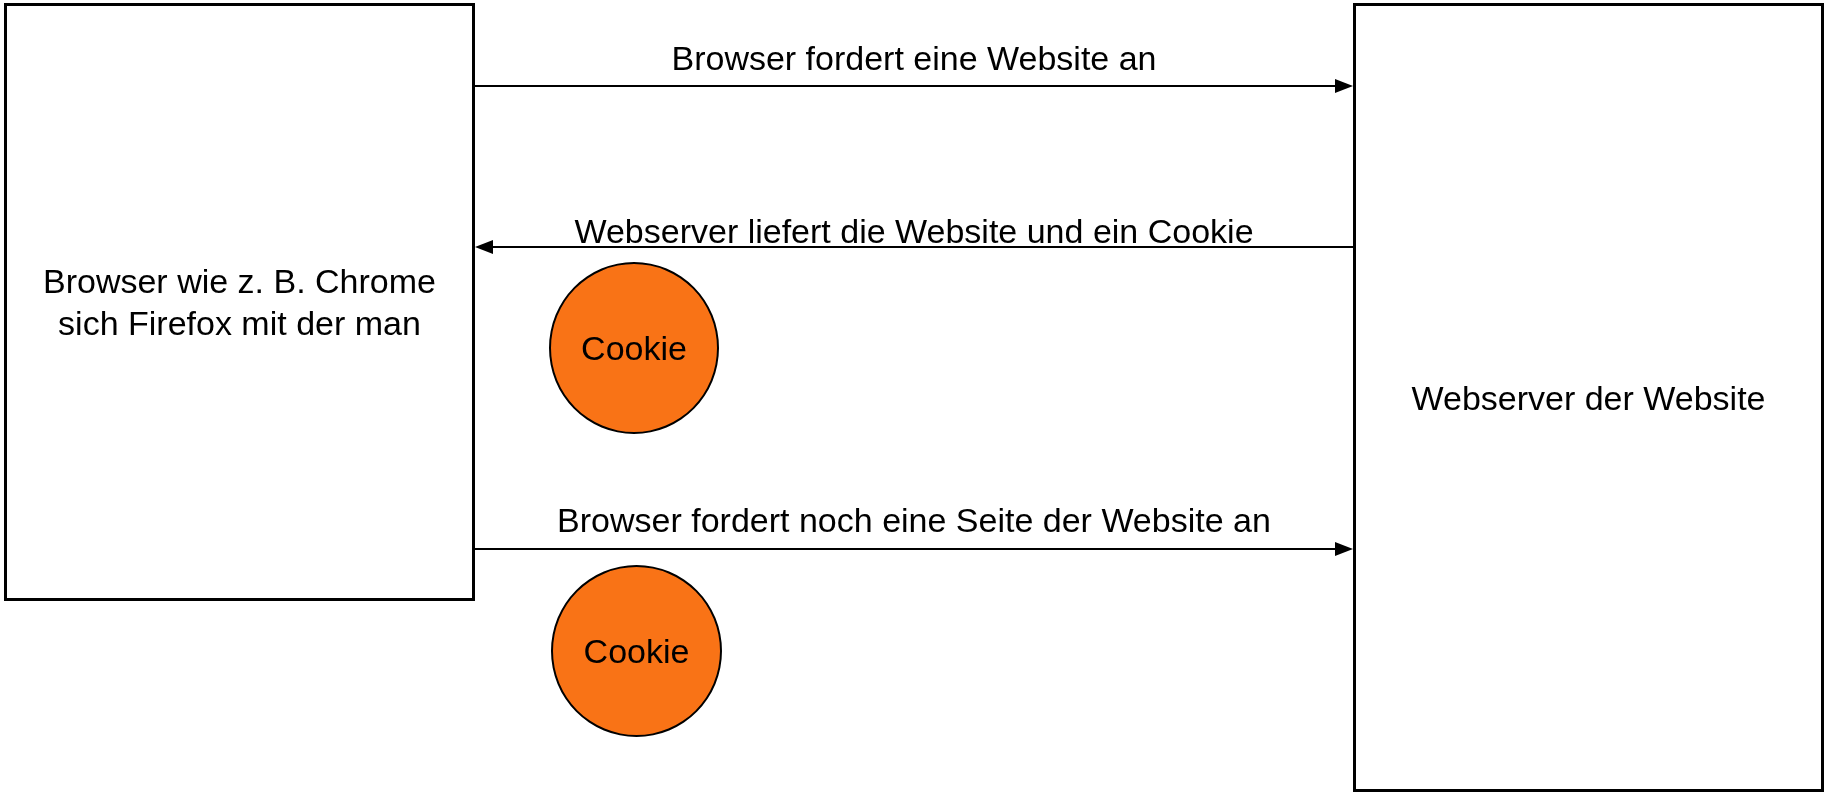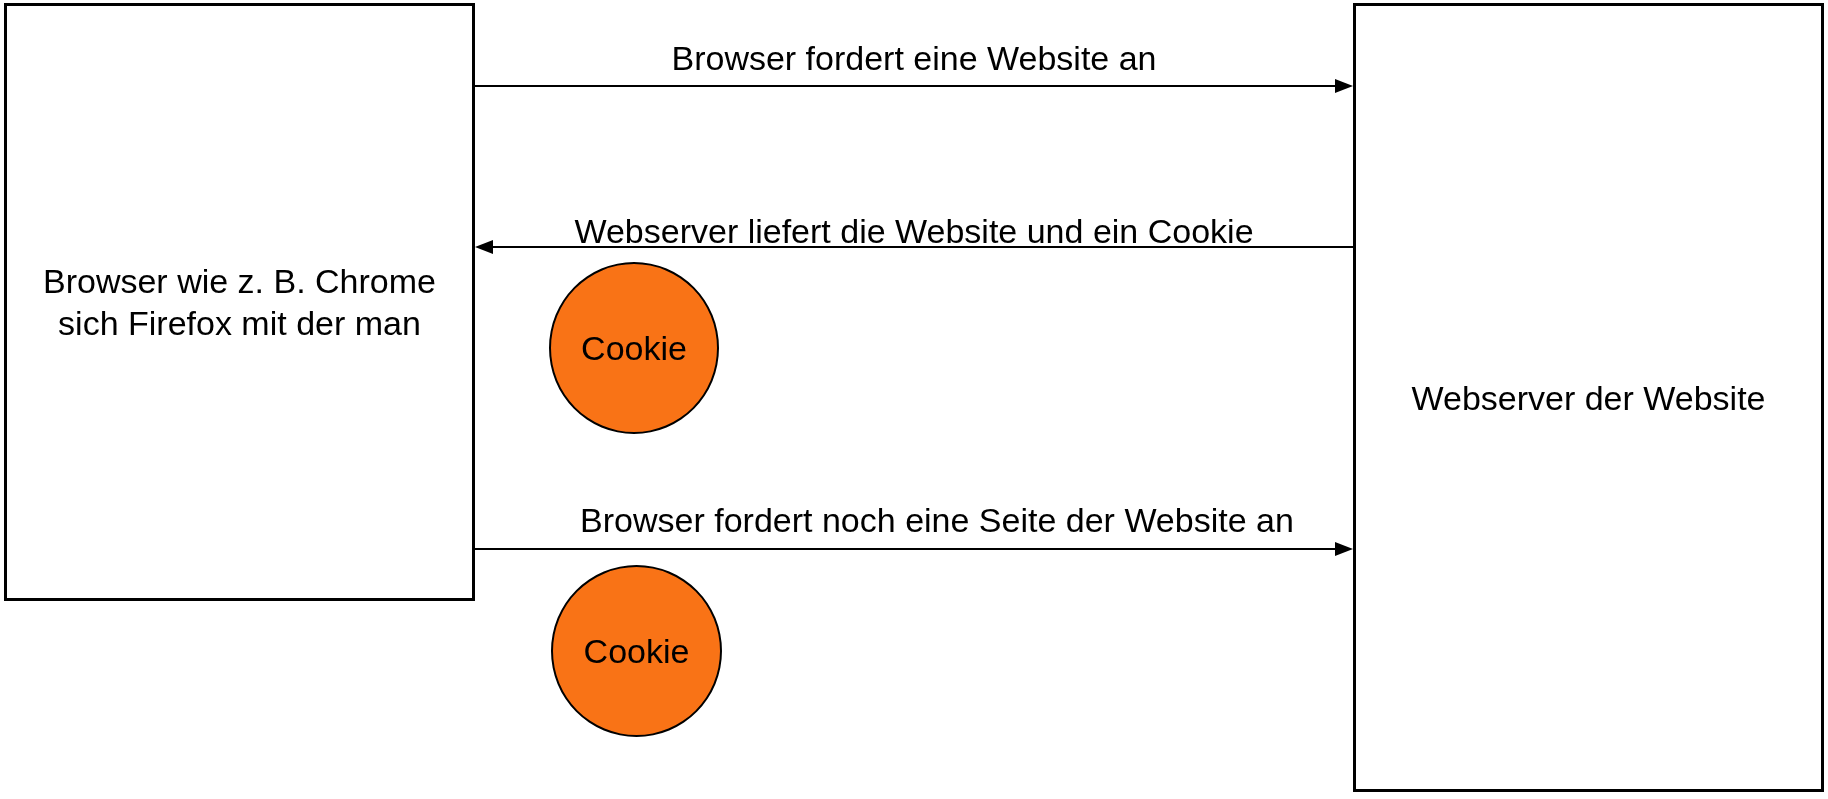--- a/index.html
+++ b/index.html
@@ -39,21 +39,21 @@
     position: absolute;
     left: 475px;
     width: 878px;
     text-align: center;
     font-size: 34px;
     line-height: 42px;
     white-space: nowrap;
   }
   #msg-label-1 { top: 37px;  }
   #msg-label-2 { top: 198px; margin-top: 12px; }
-  #msg-label-3 { top: 499px; padding-left: 23px; }
+  #msg-label-3 { top: 499px; }
 
   
   .arrow-line {
     position: absolute;
     height: 2px;
     background: #000000;
   }
   #arrow-line-1 { left: 475px; top: 85px;  width: 862px; }
   #arrow-line-2 { left: 491px; top: 246px; width: 862px; }
   #arrow-line-3 { left: 475px; top: 548px; width: 862px; }

